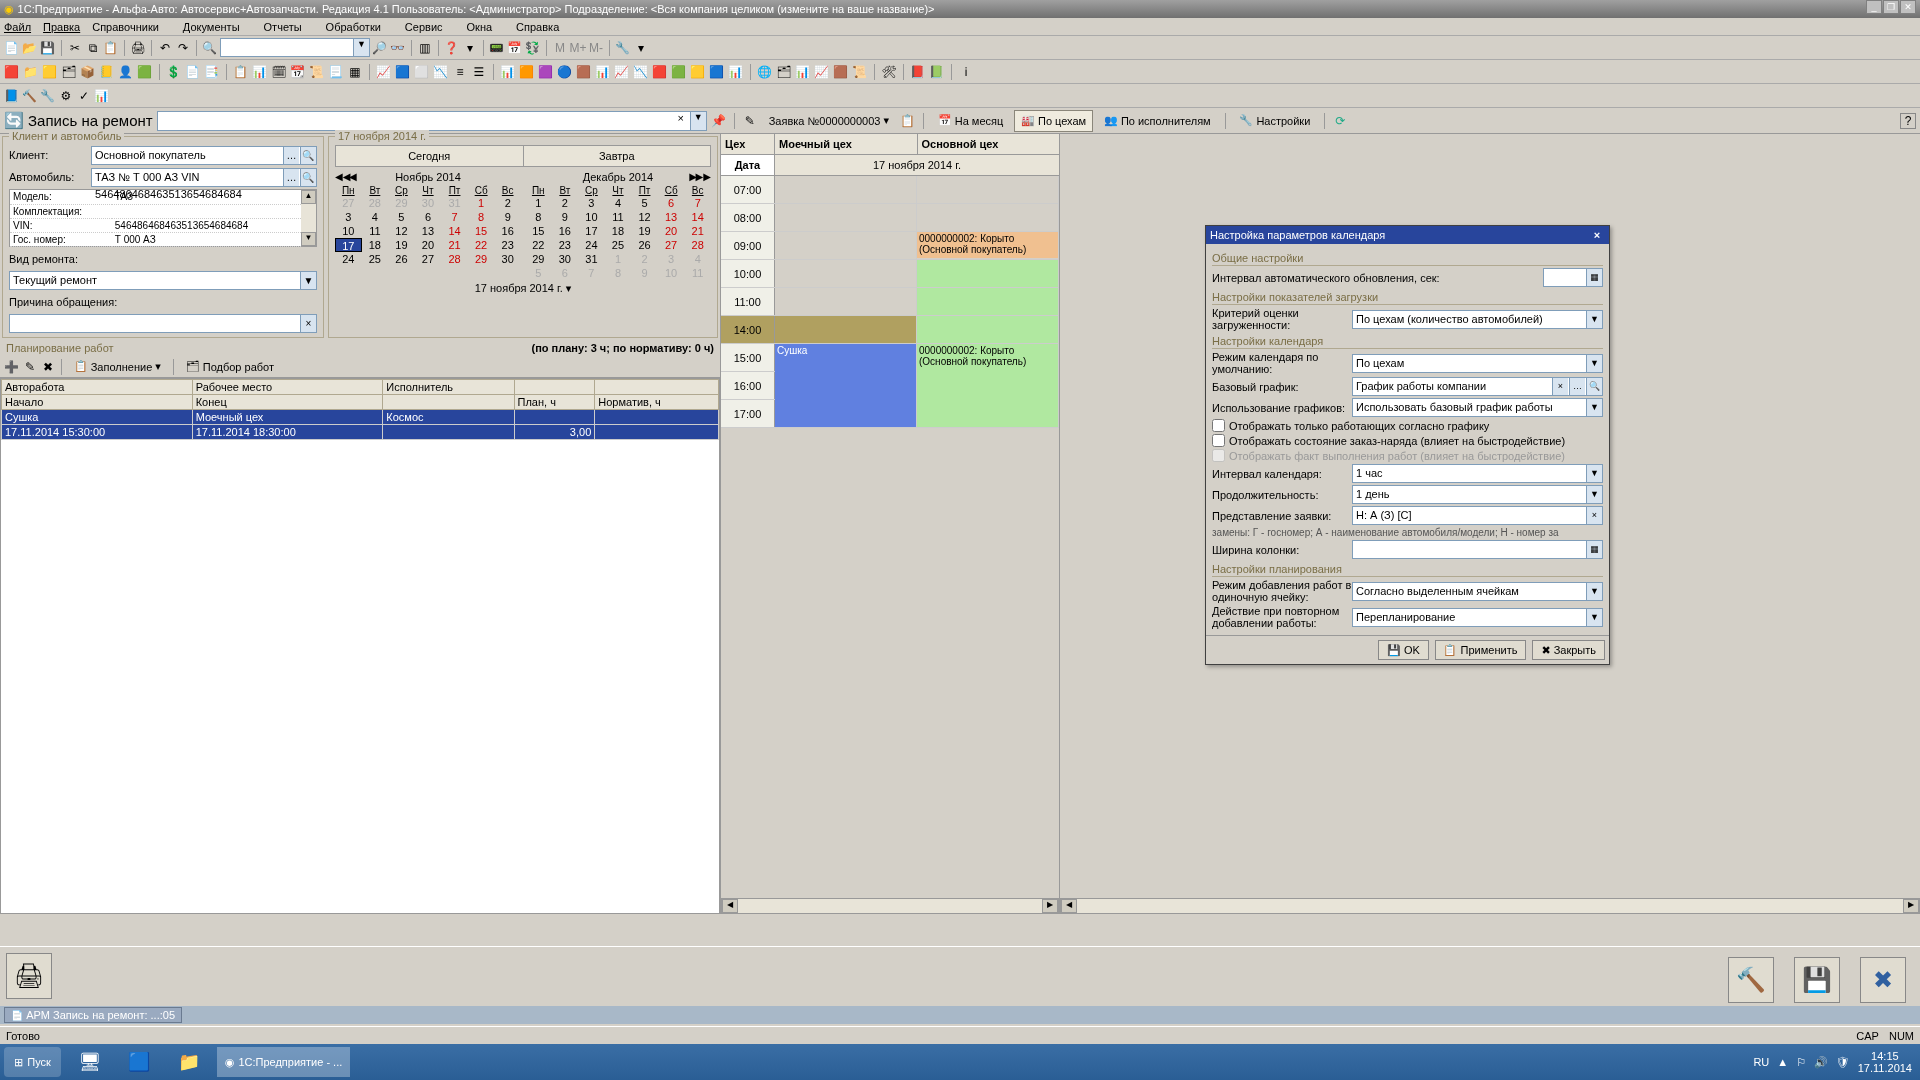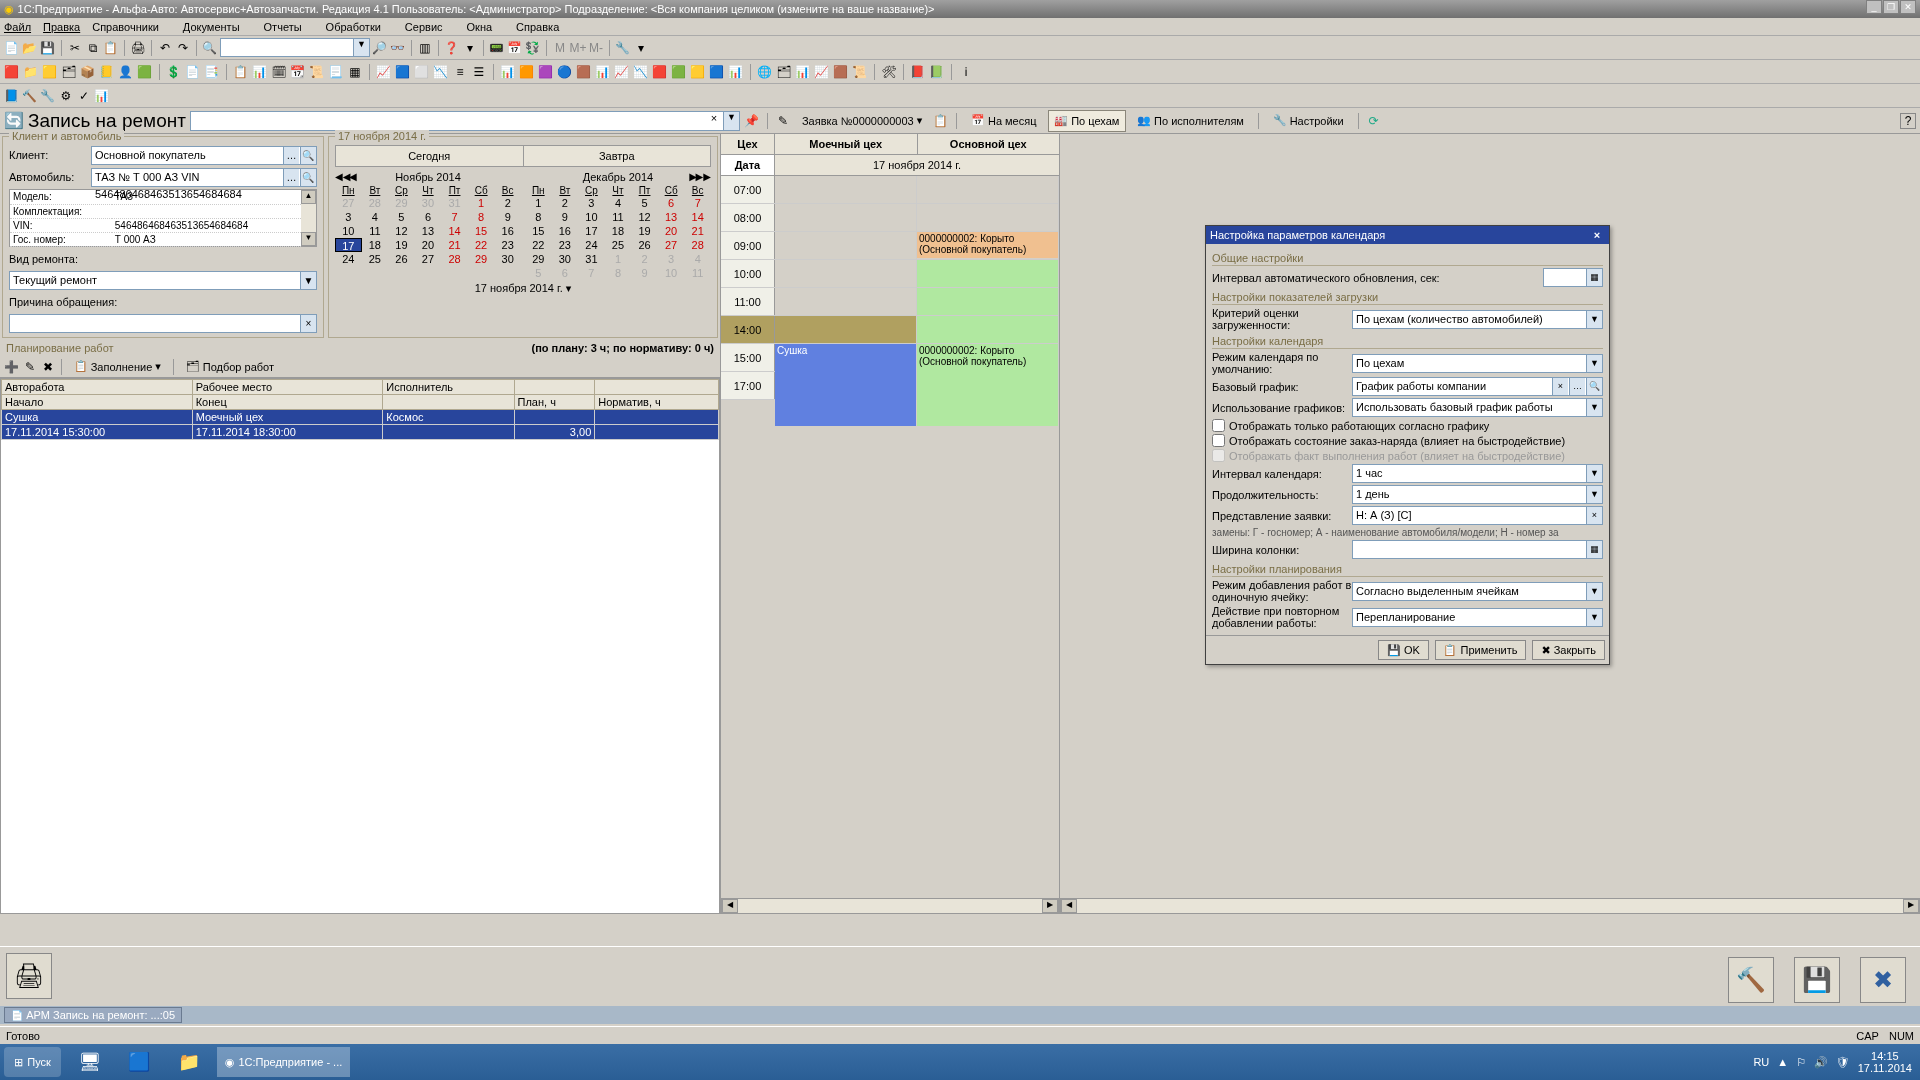--- a/index.html
+++ b/index.html
@@ -8,21 +8,21 @@
 .titlebar .t-left { flex: 1; }
 .titlebar .wbtn { width: 16px; height: 14px; background: #c0c0c0; border: 1px solid #808080; margin-left: 1px; text-align: center; line-height: 12px; font-size: 9px; cursor: pointer; }
 .menubar { background: #d4d0c8; height: 18px; display: flex; align-items: center; padding: 0 4px; border-bottom: 1px solid #aaa; }
 .menubar span { margin-right: 12px; cursor: pointer; }
 .menubar span u { text-decoration: underline; }
 .toolbar { background: #d4d0c8; height: 24px; display: flex; align-items: center; padding: 0 4px; border-bottom: 1px solid #aaa; gap: 2px; }
 .tbtn { width: 16px; height: 16px; border: 1px solid transparent; display: inline-flex; align-items: center; justify-content: center; cursor: pointer; font-size: 12px; }
 .sep { width: 1px; height: 16px; background: #999; margin: 0 3px; }
 .maintb { height: 26px; background: #d4d0c8; border-bottom: 1px solid #999; display: flex; align-items: center; padding: 0 4px; gap: 4px; }
 .maintb-icon { width: 20px; height: 20px; display: inline-flex; align-items: center; justify-content: center; font-size: 16px; }
-.maintb-title { font-size: 19px; font-weight: normal; }
+.maintb-title { font-size: 15px; font-weight: normal; }
 .maintb-combo { flex: 0 0 550px; height: 20px; border: 1px solid #7f9db9; background: #fff; position: relative; }
 .maintb-combo .dd { position: absolute; right: 0; top: 0; width: 16px; height: 18px; background: #d8e4f0; border-left: 1px solid #7f9db9; text-align: center; font-size: 9px; cursor: pointer; }
 .maintb-combo .x { position: absolute; right: 17px; top: 0; width: 16px; height: 18px; text-align: center; font-size: 11px; cursor: pointer; }
 .tblabel { display: inline-flex; align-items: center; height: 22px; padding: 0 6px; border: 1px solid transparent; cursor: pointer; gap: 3px; }
 .tblabel.active { border: 1px solid #8a867a; background: #efebde; }
 .workarea { display: flex; height: 780px; }
 .leftcol { width: 720px; display: flex; flex-direction: column; }
 .fieldgroup { border: 1px solid #b0a890; margin: 2px; position: relative; padding: 8px 6px 4px; }
 .fieldgroup .legend { position: absolute; top: -7px; left: 6px; background: #d4d0c8; padding: 0 3px; color: #7a6e46; font-size: 11px; }
 .fldrow { display: flex; align-items: center; margin-bottom: 2px; height: 20px; }
@@ -51,21 +51,21 @@
 .caldate { text-align: center; margin-top: 2px; font-size: 11px; }
 .planhdr { display: flex; justify-content: space-between; padding: 2px 6px; color: #7a6e46; font-size: 11px; }
 .plantb { height: 22px; display: flex; align-items: center; gap: 2px; padding: 0 4px; border-bottom: 1px solid #999; }
 .plantable { border: 1px solid #999; background: #fff; flex: 1; }
 .plantable table { border-collapse: collapse; width: 100%; }
 .plantable th { background: #e8e4d8; border: 1px solid #b0a890; padding: 1px 3px; text-align: left; font-weight: normal; font-size: 11px; height: 15px; }
 .plantable td { border: 1px solid #ccc; padding: 1px 3px; font-size: 11px; height: 14px; }
 .plantable tr.sel td { background: #28459c; color: #fff; }
 .centercol { width: 340px; border-left: 1px solid #999; border-right: 1px solid #999; display: flex; flex-direction: column; }
 .schedhdr { display: flex; border-bottom: 1px solid #999; }
-.schedhdr .c { border-right: 1px solid #999; text-align: center; padding: 4px; background: #e8e4d8; font-weight: bold; font-size: 11px; }
+.schedhdr .c { border-right: 1px solid #999; padding: 4px; background: #e8e4d8; font-weight: bold; font-size: 11px; }
 .schedgrid { flex: 1; }
 .schedrow { display: flex; height: 28px; border-bottom: 1px solid #ccc; }
 .schedtime { width: 54px; text-align: center; line-height: 28px; border-right: 1px solid #999; background: #f0f0e8; font-size: 11px; }
 .schedcell { flex: 1; border-right: 1px solid #ccc; position: relative; }
 .schedevt { position: absolute; left: 0; right: 0; font-size: 10px; padding: 1px 2px; overflow: hidden; line-height: 11px; }
 .schedrow.hl .schedtime { background: #ffff80; }
 .schedrow.darkhl { background: #b0a060; }
 .schedrow.darkhl .schedtime { background: #b0a060; }
 .dialog { position: absolute; left: 1205px; top: 225px; width: 405px; background: #d4d0c8; border: 1px solid #404040; box-shadow: 2px 2px 4px rgba(0,0,0,0.3); }
 .dlgtitle { background: #28459c; color: #fff; height: 18px; line-height: 18px; padding: 0 4px; display: flex; }
@@ -515,20 +515,25 @@
         <div class="schedrow">
           <div class="schedtime">15:00</div>
           <div class="schedcell">
             <div class="schedevt" style="background: rgb(96, 128, 224); color: rgb(255, 255, 255); top: 0px; height: 82px;">Сушка</div>
           </div>
           <div class="schedcell">
             <div class="schedevt" style="background: rgb(176, 232, 160); top: 0px; height: 82px;">0000000002: Корыто (Основной покупатель)</div>
           </div>
         </div>
         <div class="schedrow">
+          <div class="schedtime">16:00</div>
+          <div class="schedcell" style="background: rgb(96, 128, 224);"></div>
+          <div class="schedcell" style="background: rgb(176, 232, 160);"></div>
+        </div>
+        <div class="schedrow">
           <div class="schedtime">17:00</div>
           <div class="schedcell" style="background: rgb(96, 128, 224);"></div>
           <div class="schedcell" style="background: rgb(176, 232, 160);"></div>
         </div>
       </div>
     <div class="scrollh">
         <span class="sbtn" style="left:0">◀</span>
         <span class="sbtn" style="right:0">▶</span>
       </div>
   </div>

